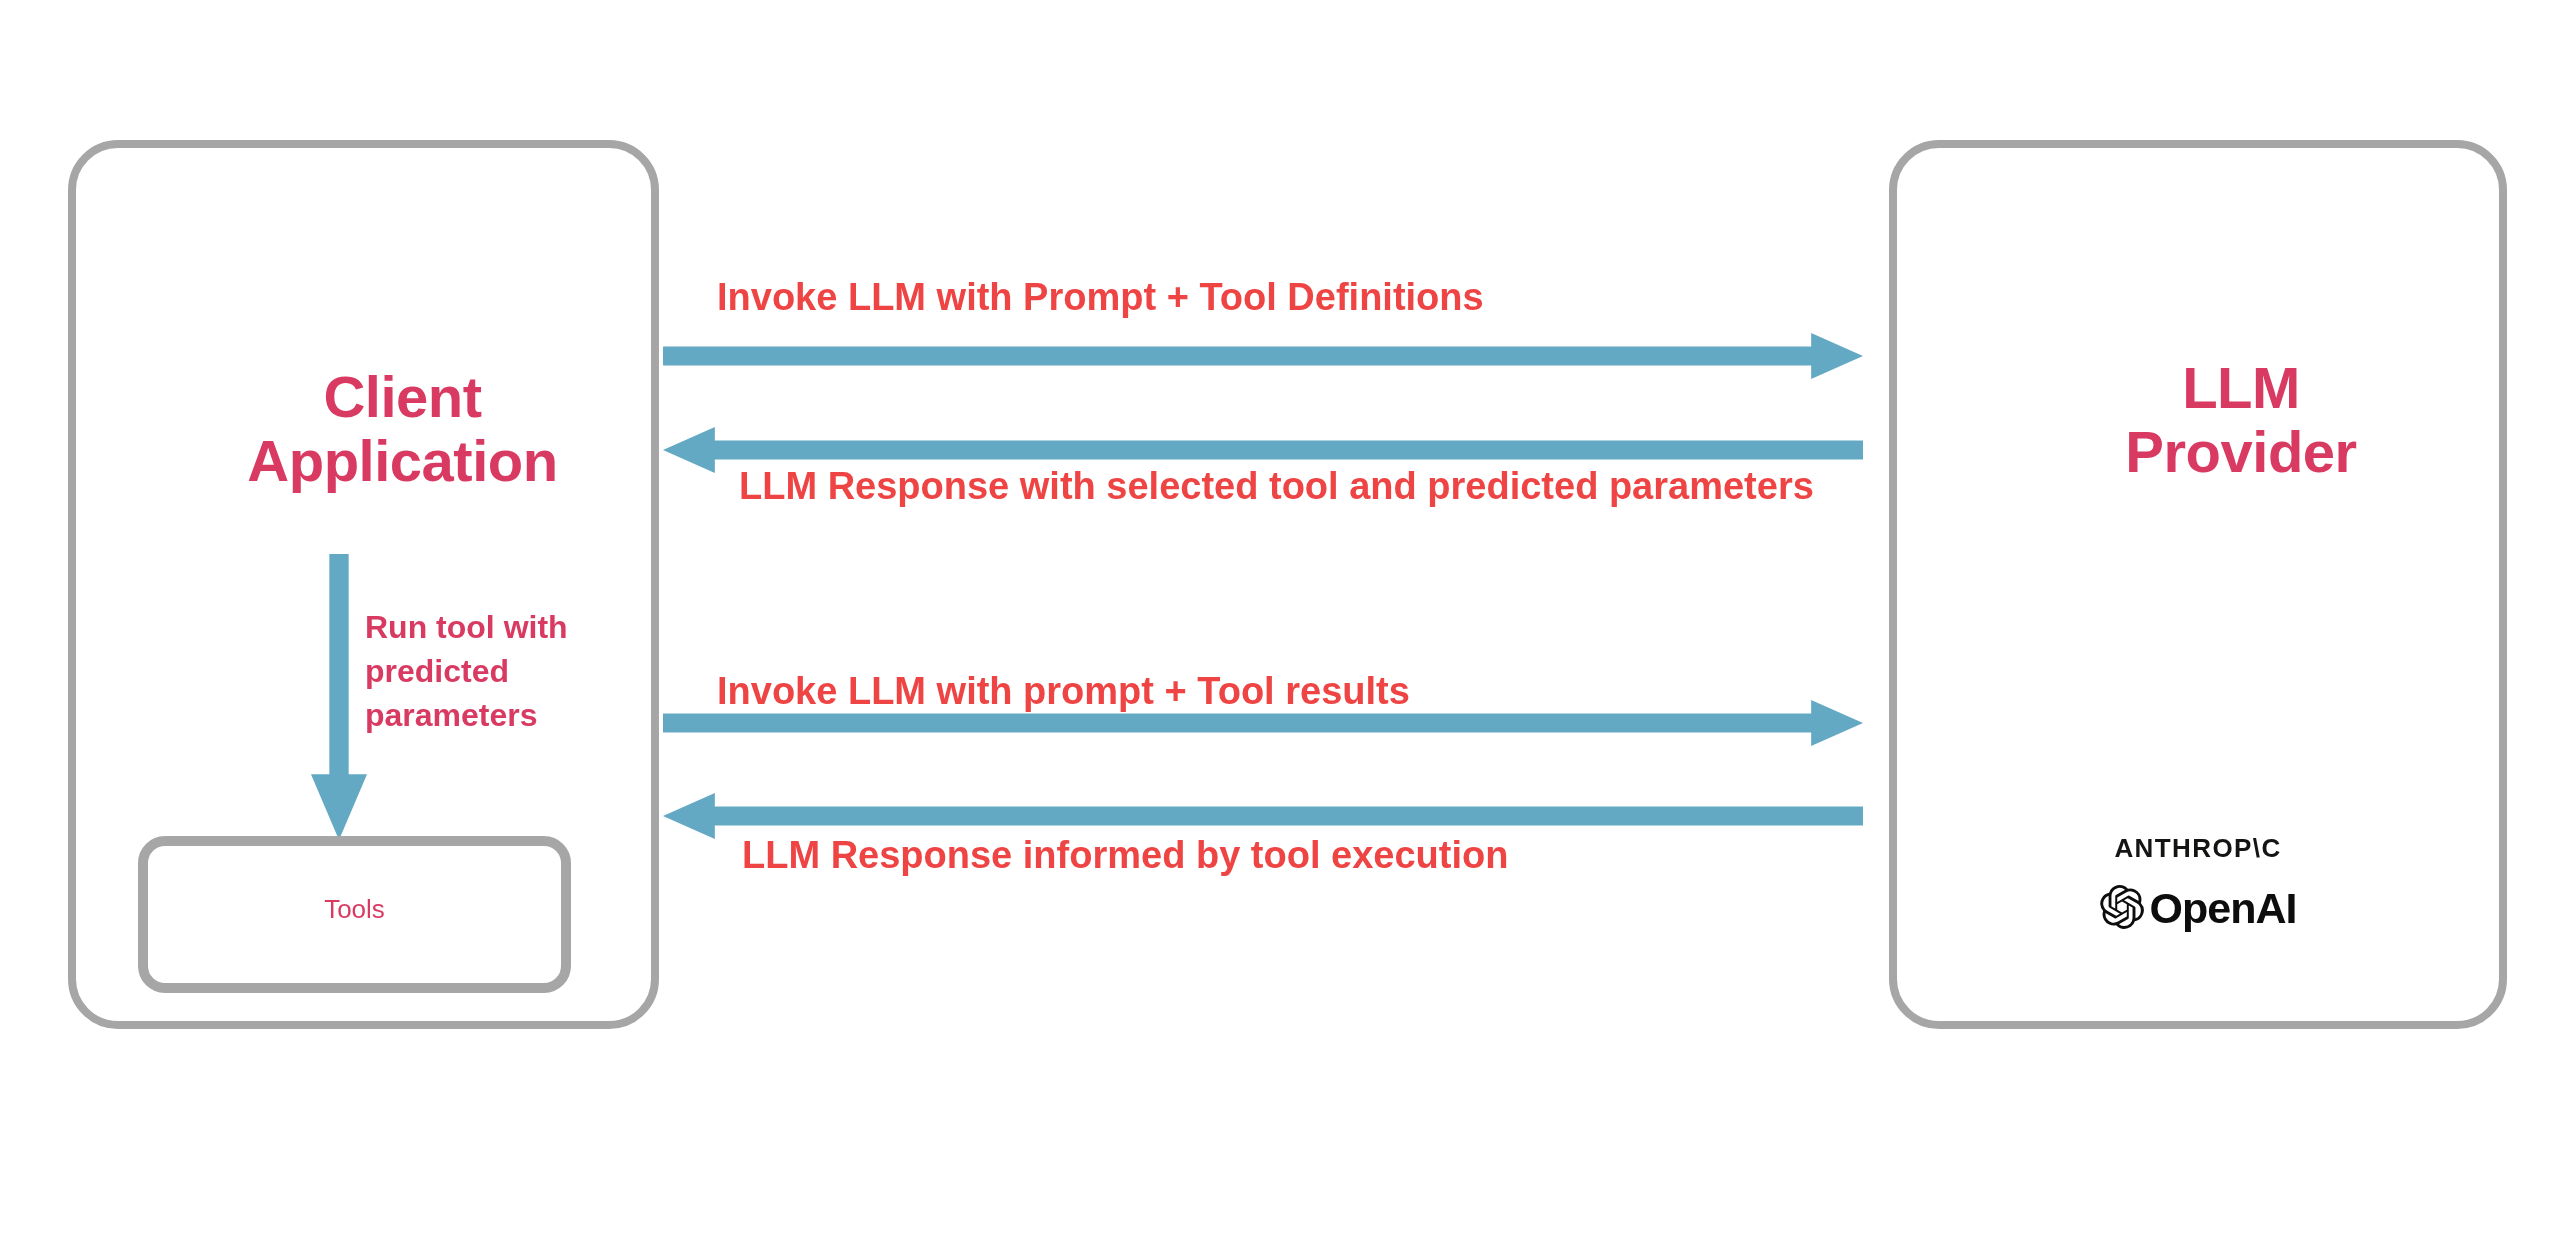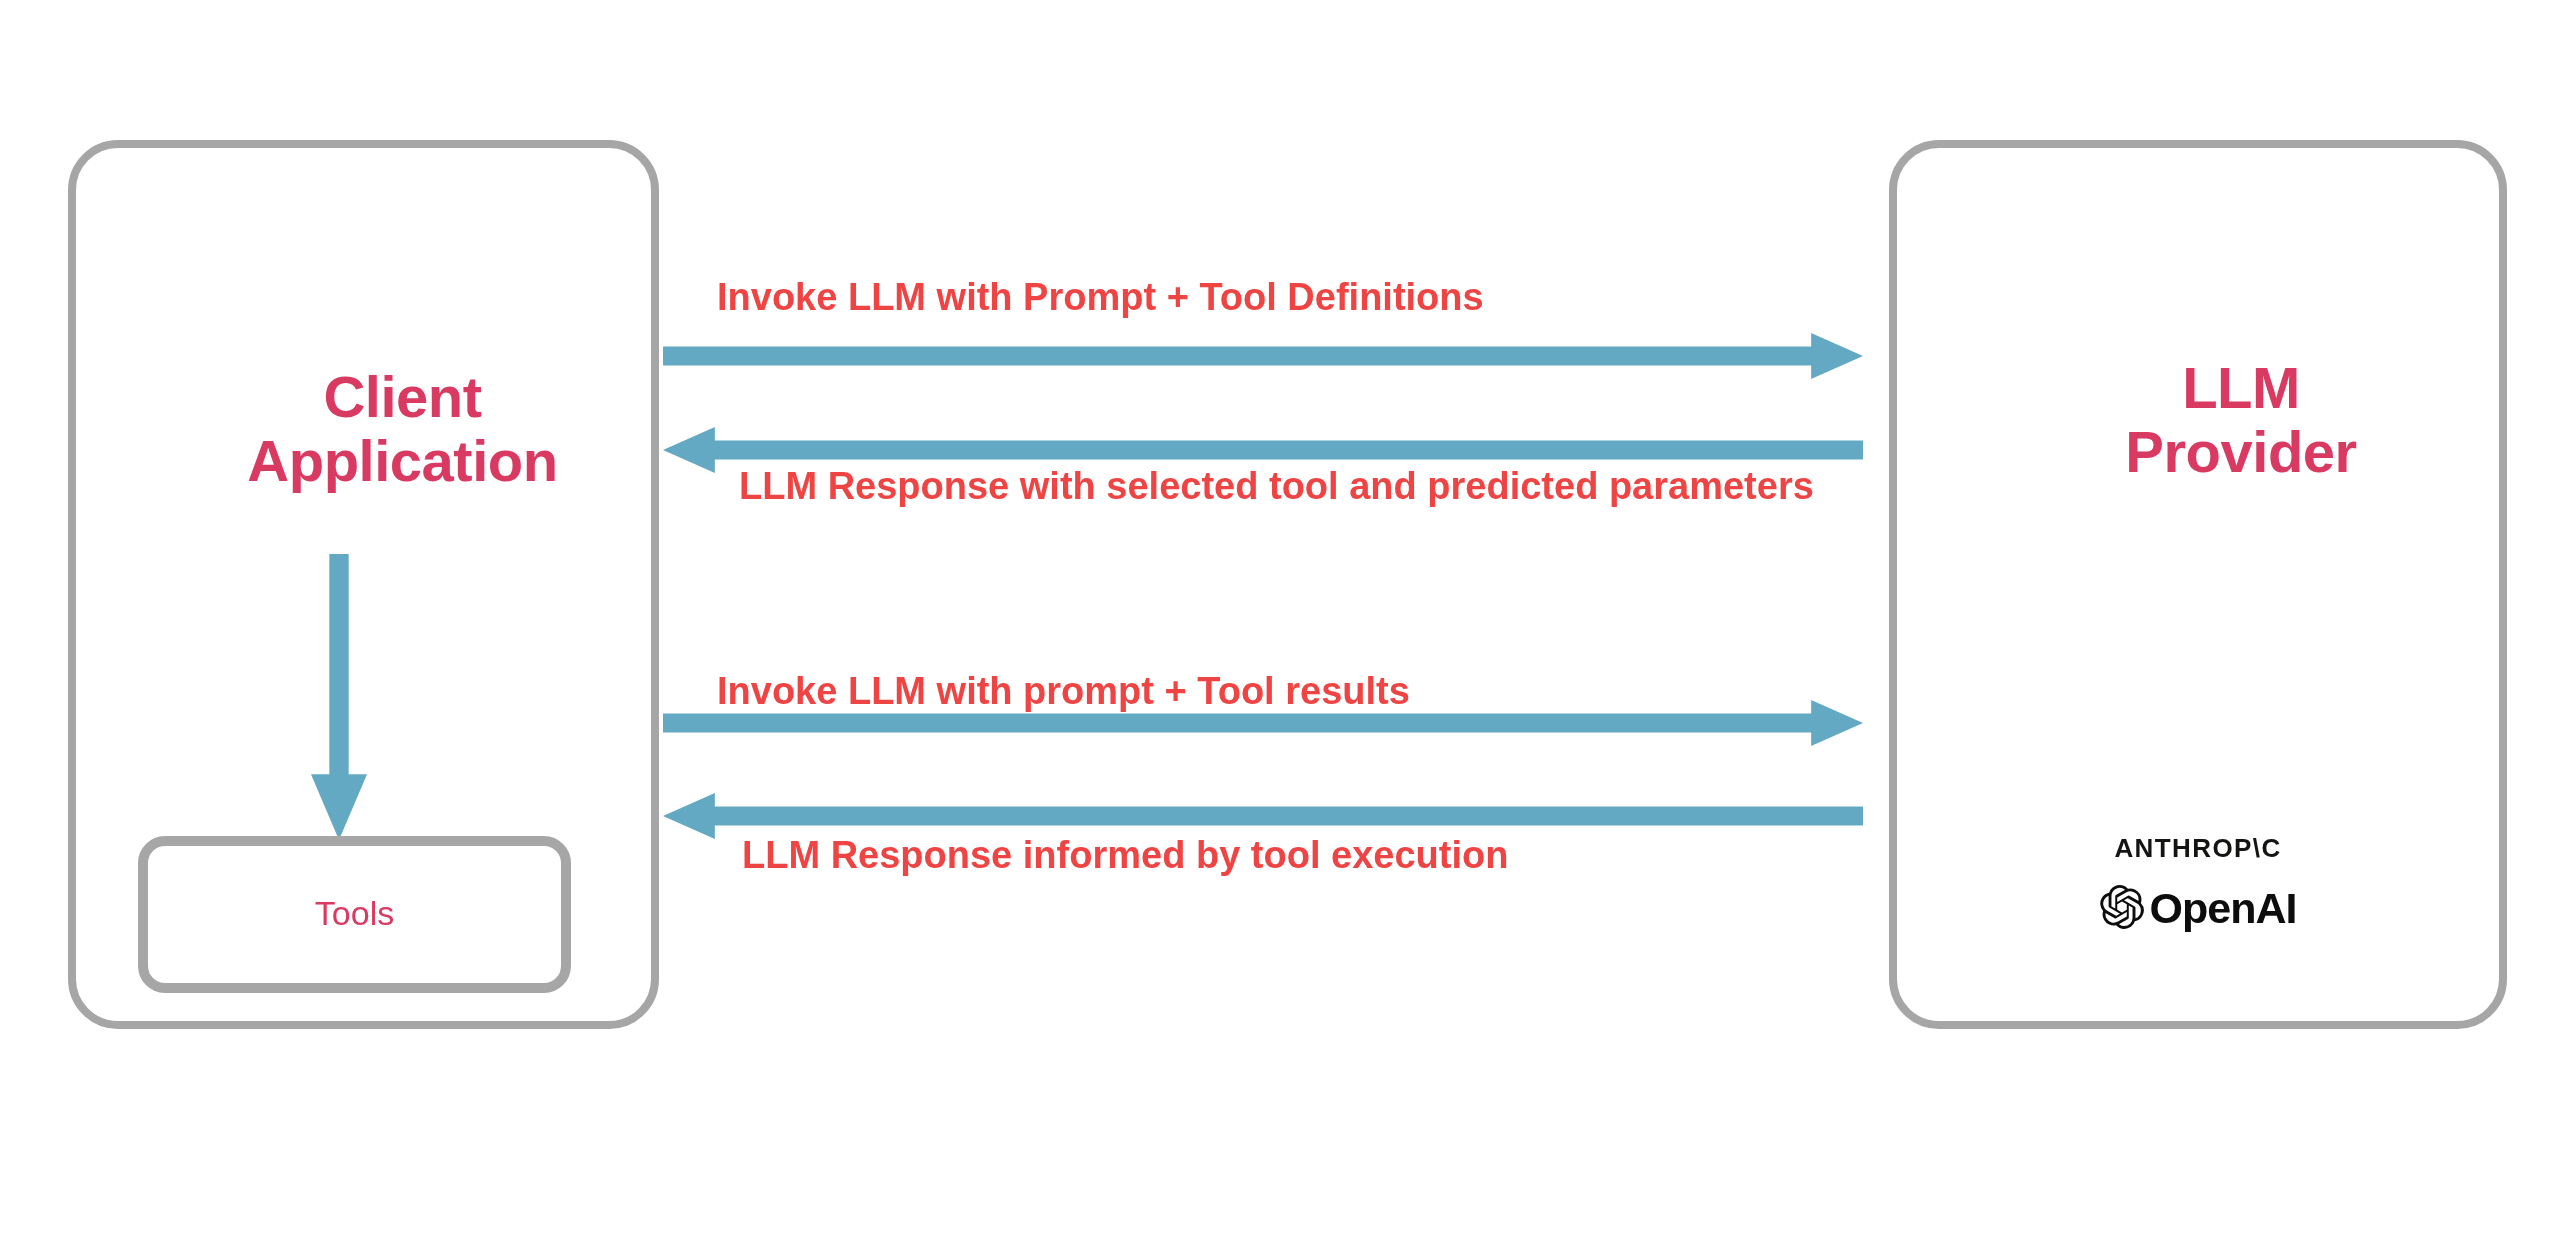--- a/index.html
+++ b/index.html
@@ -73,21 +73,21 @@
     width: 626px;
   }
 
   .tools-label {
     position: absolute;
     left: 138px;
     top: 894px;
     width: 433px;
     text-align: center;
     color: #d93a62;
-    font-size: 34px;
+    font-size: 26px;
     font-weight: 400;
     font-family: "Liberation Sans", sans-serif;
   }
 
   
   .flow-arrow {
     position: absolute;
     height: 48px;
   }
   .flow-arrow svg { display: block; }
@@ -173,20 +173,23 @@
 
   <div class="node-title" id="client-title">Client
 Application</div>
 
   <div id="vertical-arrow">
     <svg width="64" height="286" viewBox="0 0 66 296" xmlns="http://www.w3.org/2000/svg">
       <polygon points="23,0 43,0 43,228 62,228 33,296 4,228 23,228" fill="#63a9c3"></polygon>
     </svg>
   </div>
 
+  <div id="vertical-label">Run tool with
+predicted
+parameters</div>
 
   <div id="tools-box"></div>
   <div class="tools-label">Tools</div>
 
   <div class="node-box" id="provider-box"></div>
 
   <div class="node-title" id="provider-title">LLM
 Provider</div>
 
   <div id="anthropic-logo">ANTHROP\C</div>

